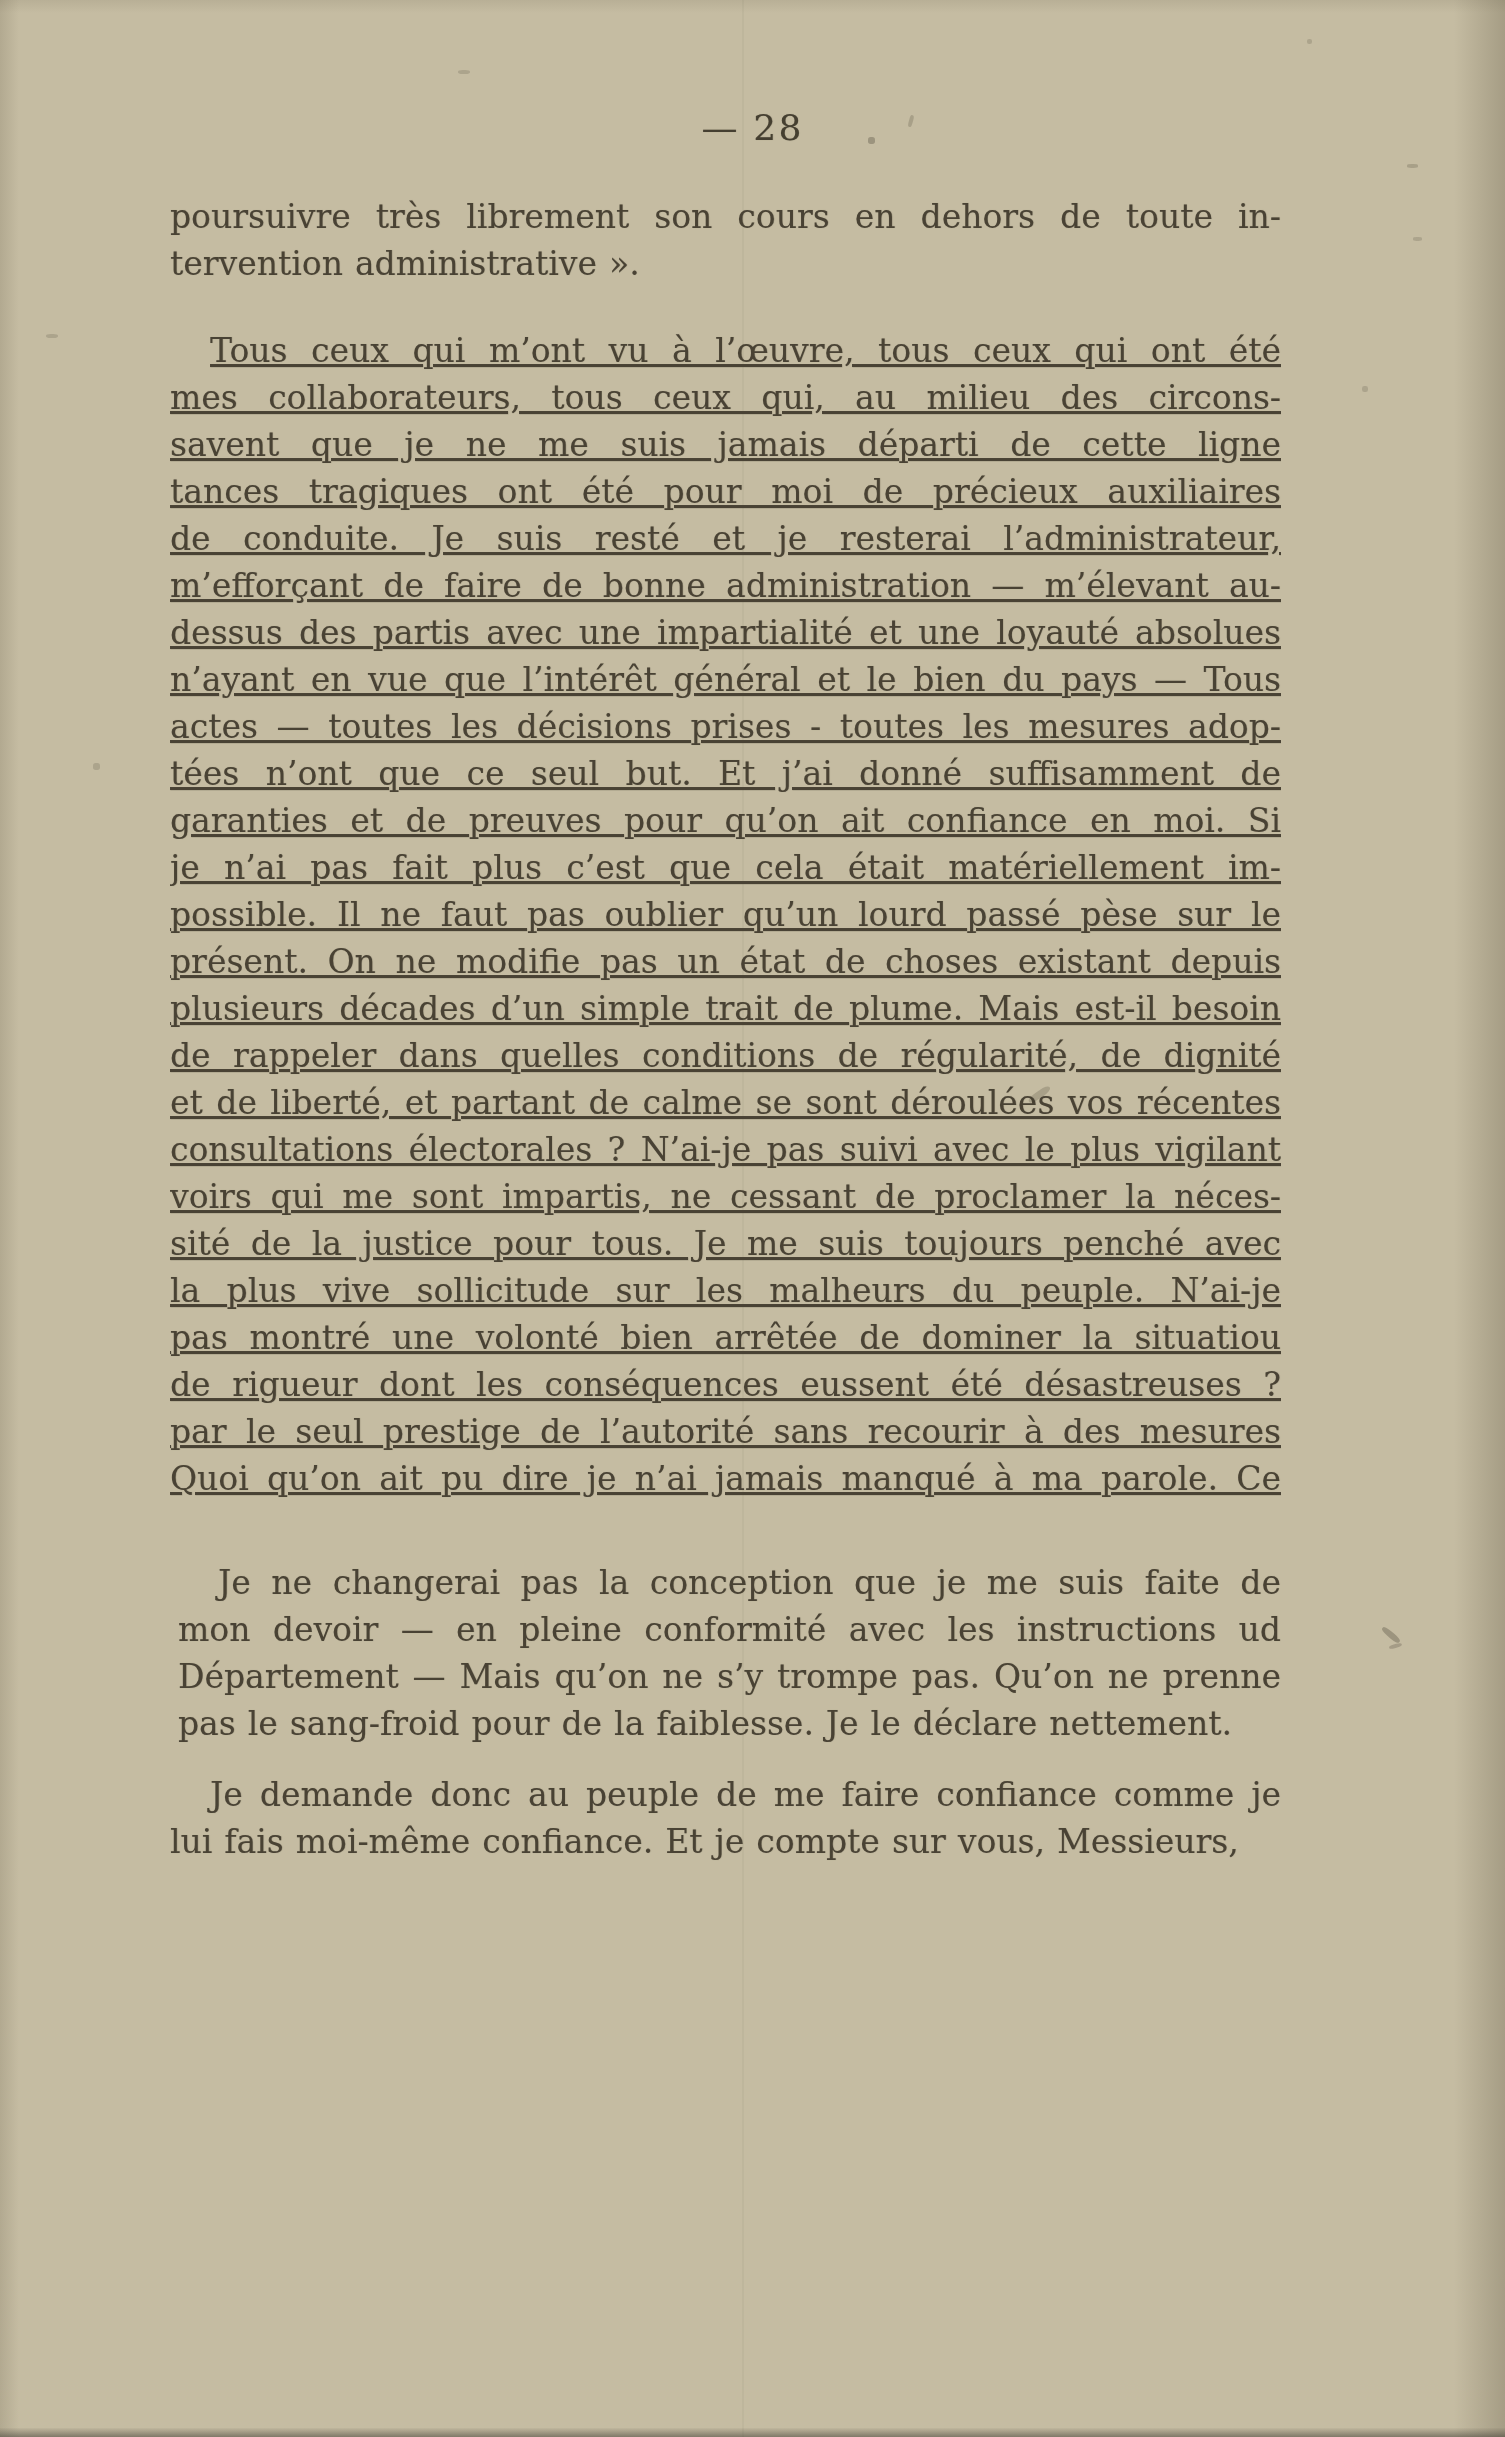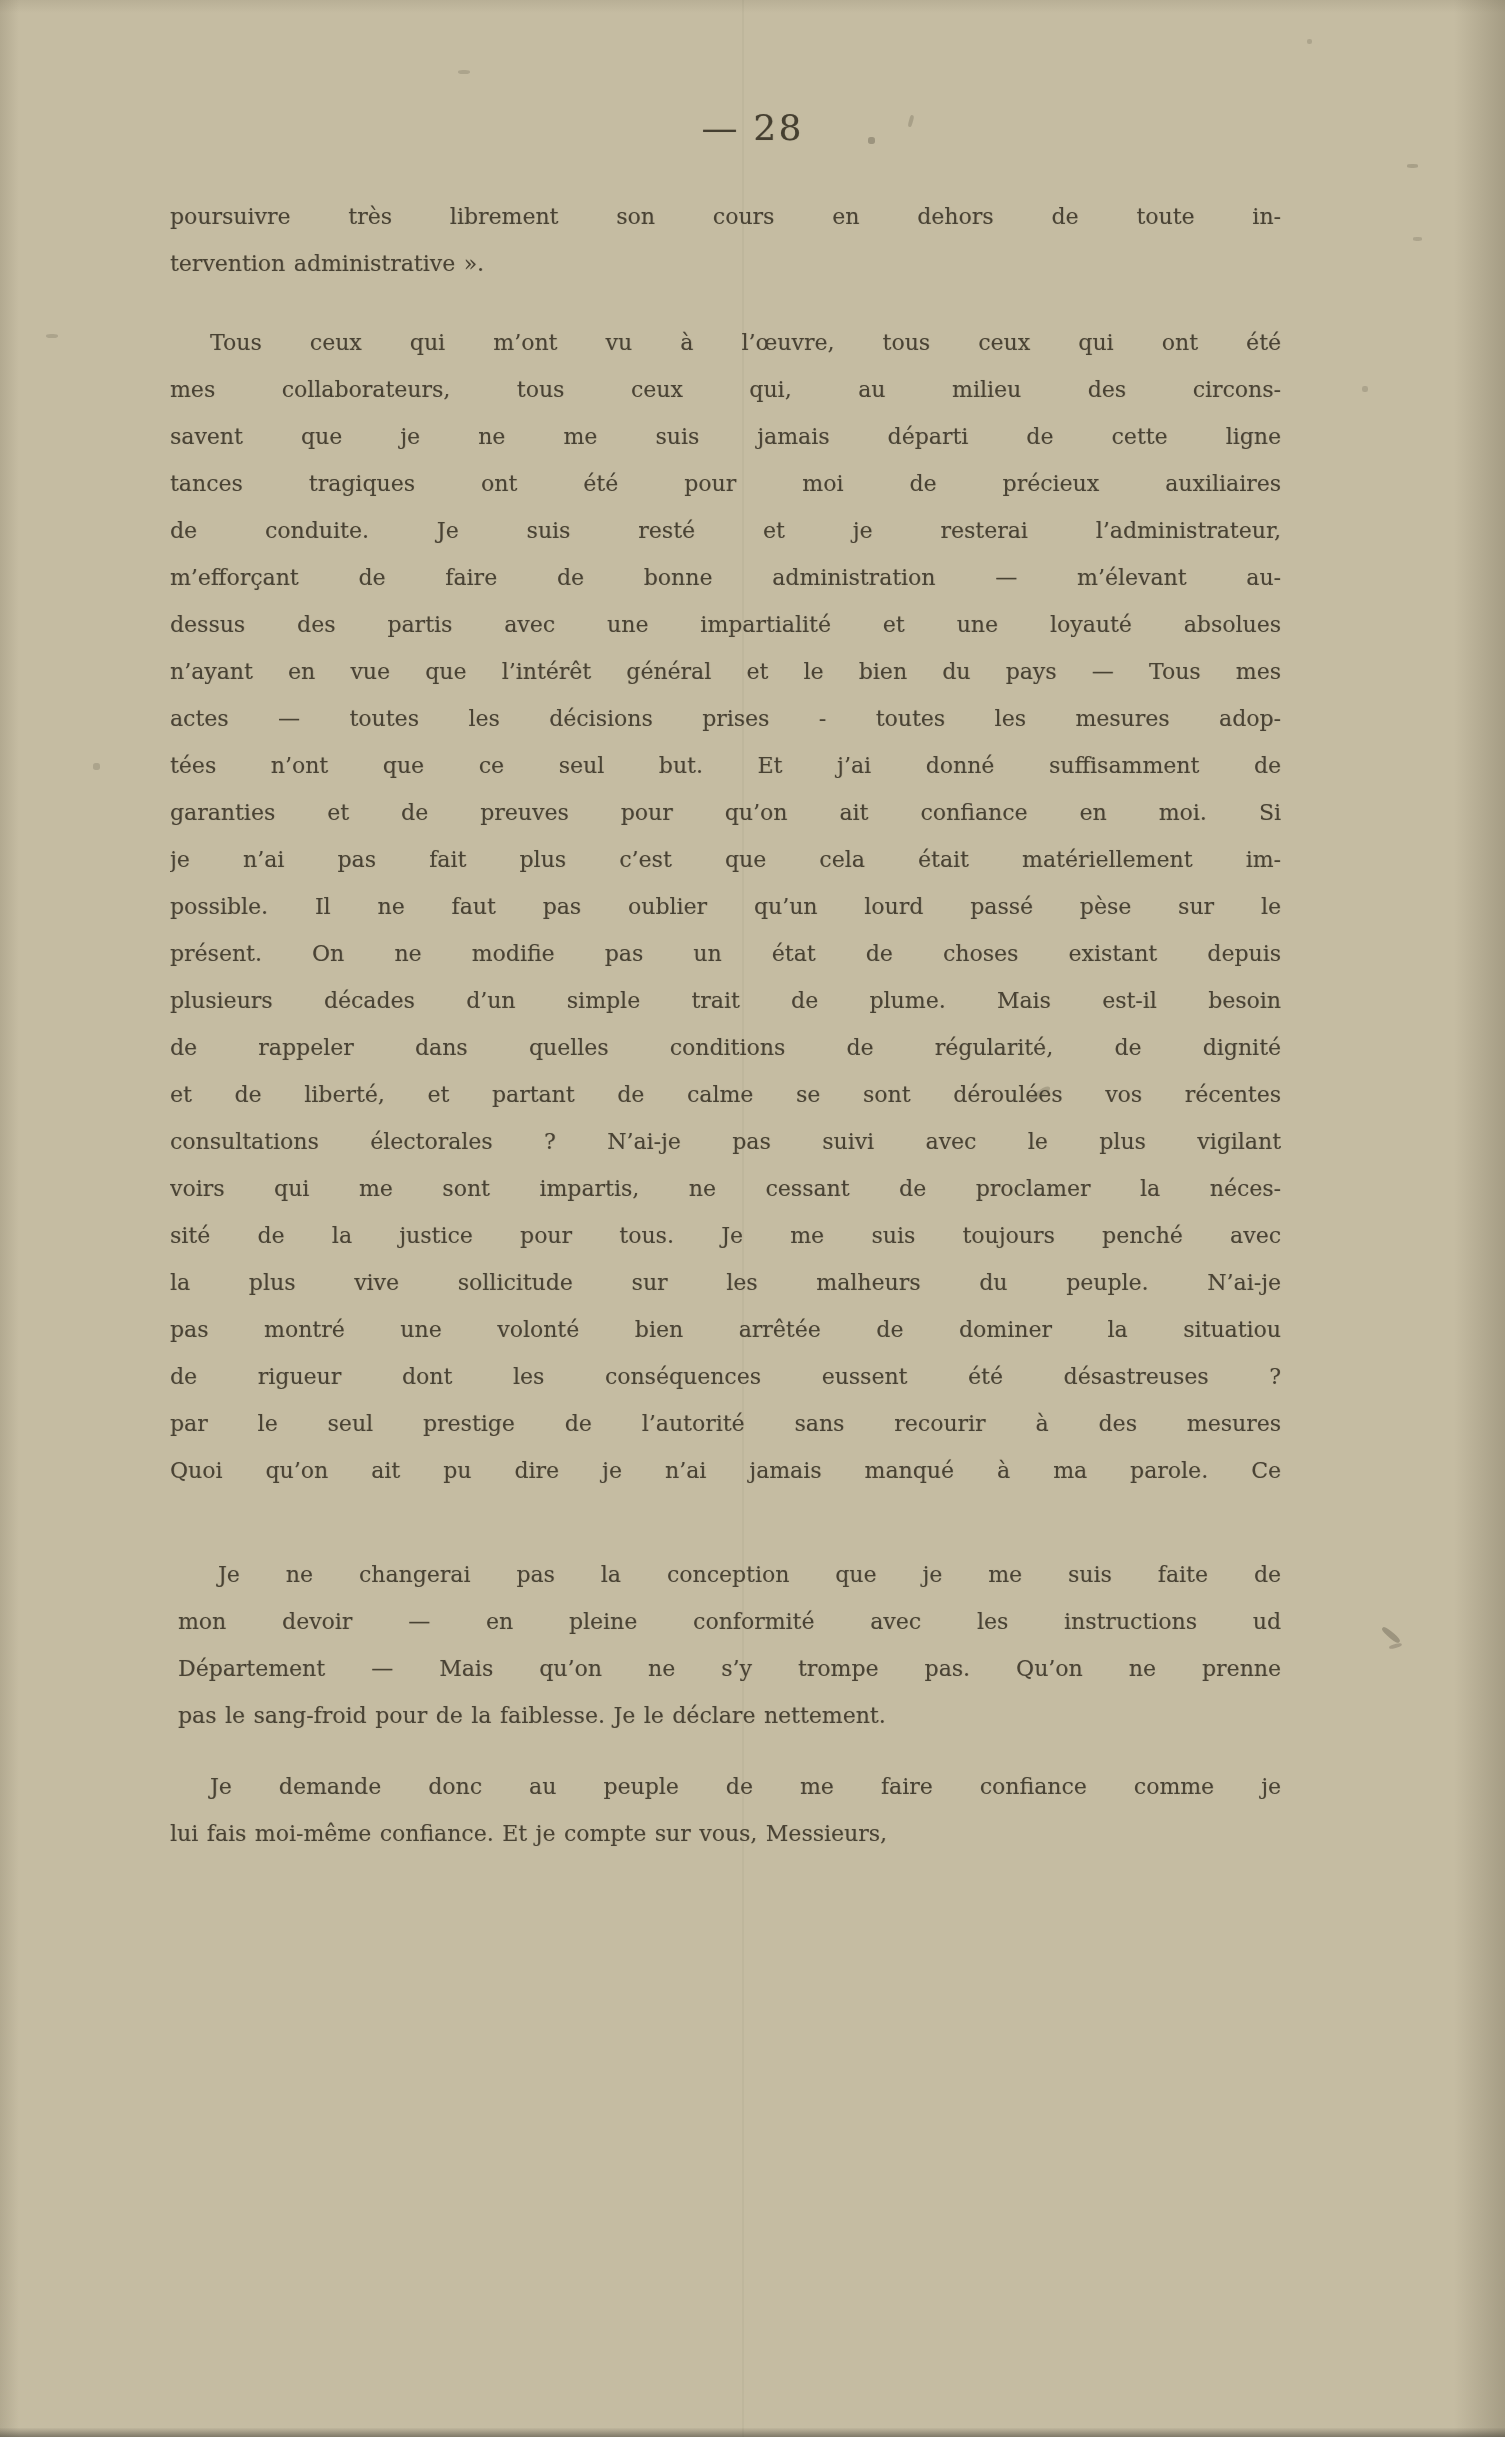--- a/index.html
+++ b/index.html
@@ -32,26 +32,26 @@
     position:absolute;top:102px;left:0;width:100%;
     text-align:center;
     font-size:36px;line-height:51px;
     letter-spacing:2.2px;
     color:rgba(58,52,39,0.88);
     text-shadow:0.4px 0.4px 0.7px rgba(58,52,39,0.35);
   }
   .text-column{
     position:absolute;left:170px;top:193px;width:1111px;
     color:rgba(64,58,44,0.90);
-    font-size:22px;
+    font-size:33px;
     text-shadow:0.4px 0.4px 0.7px rgba(64,58,44,0.33);
     word-spacing:1.5px;
   }
   .paragraph{margin:0;}
-  .paragraph.p2{margin-top:32px;}
+  .paragraph.p2{margin-top:40px;text-decoration:underline;}
   .paragraph.p3{margin-top:57px;margin-left:8px;}
   .paragraph.p4{margin-top:24px;}
   .line{
     height:47px;line-height:47px;
     text-align:justify;text-align-last:justify;
     overflow:hidden;white-space:normal;
   }
   .line.last{text-align-last:left;}
   .line.indent{text-indent:40px;}
   .speck{position:absolute;background:rgba(62,56,44,0.6);border-radius:40%;}

